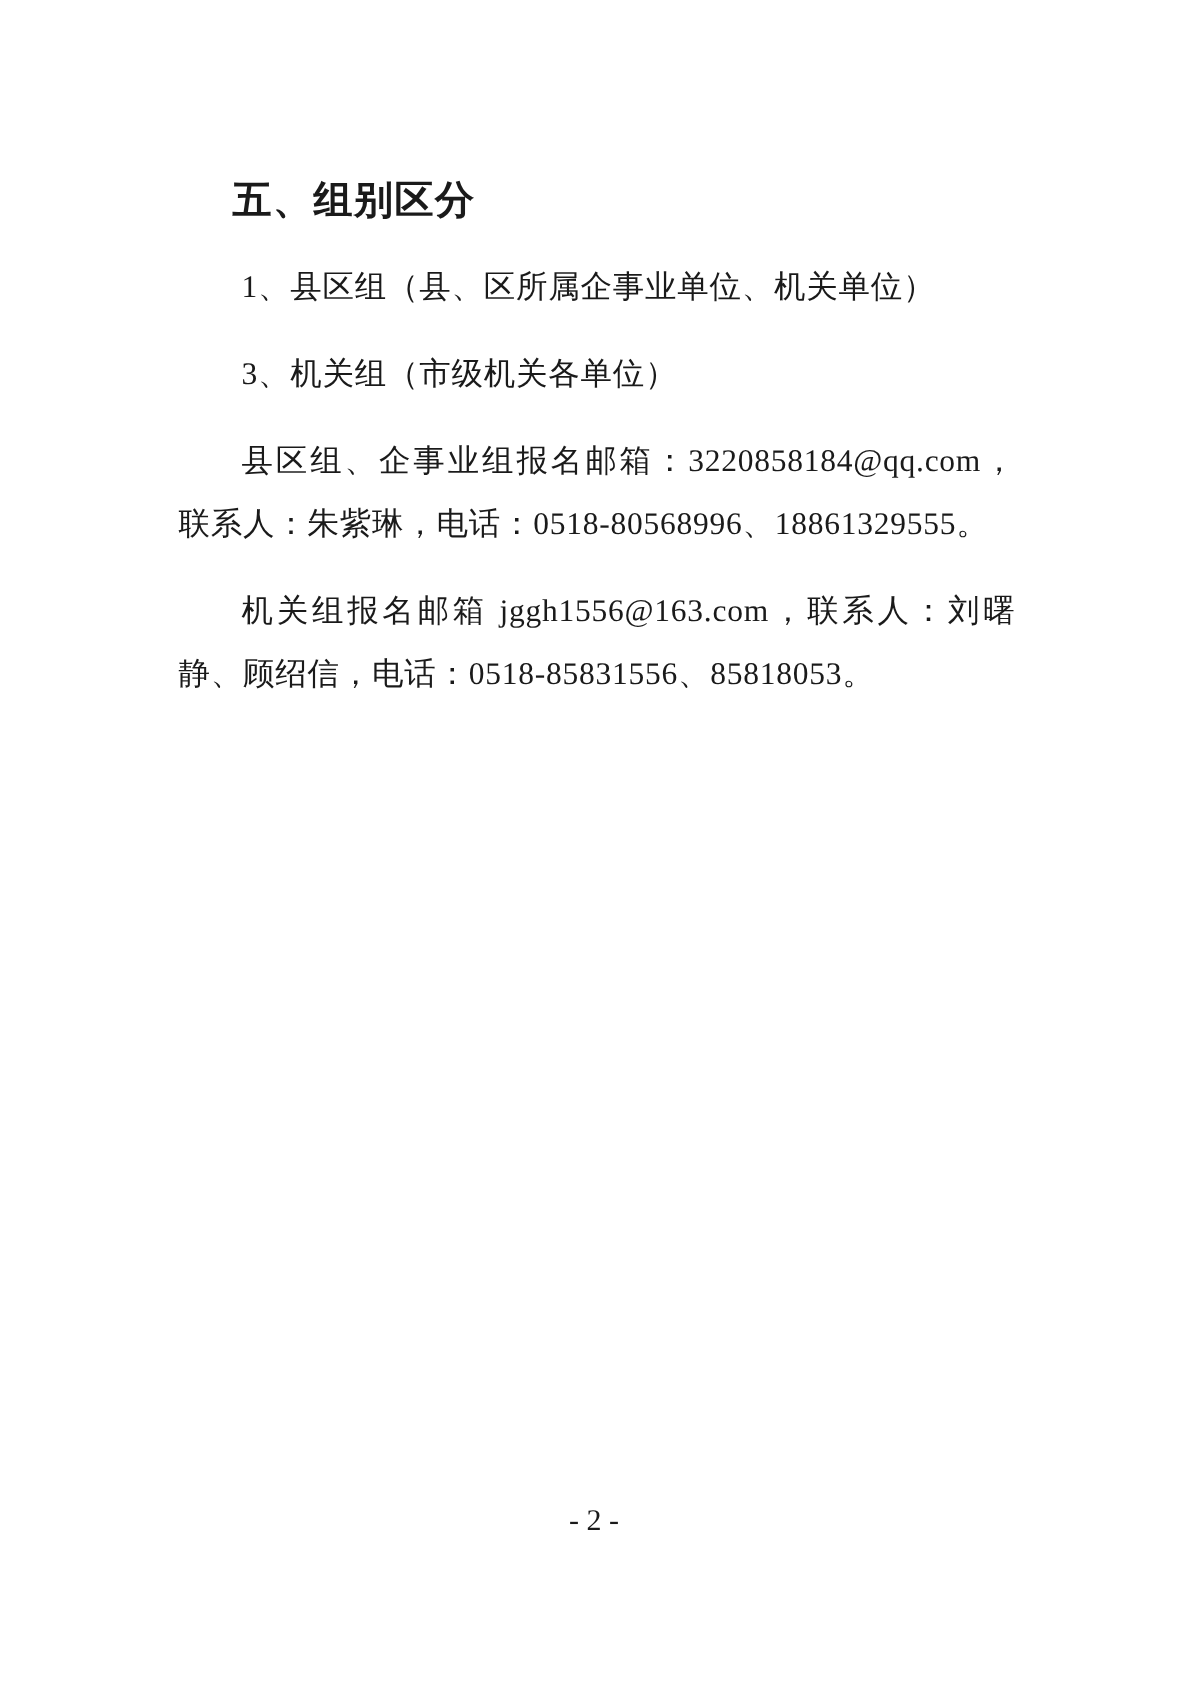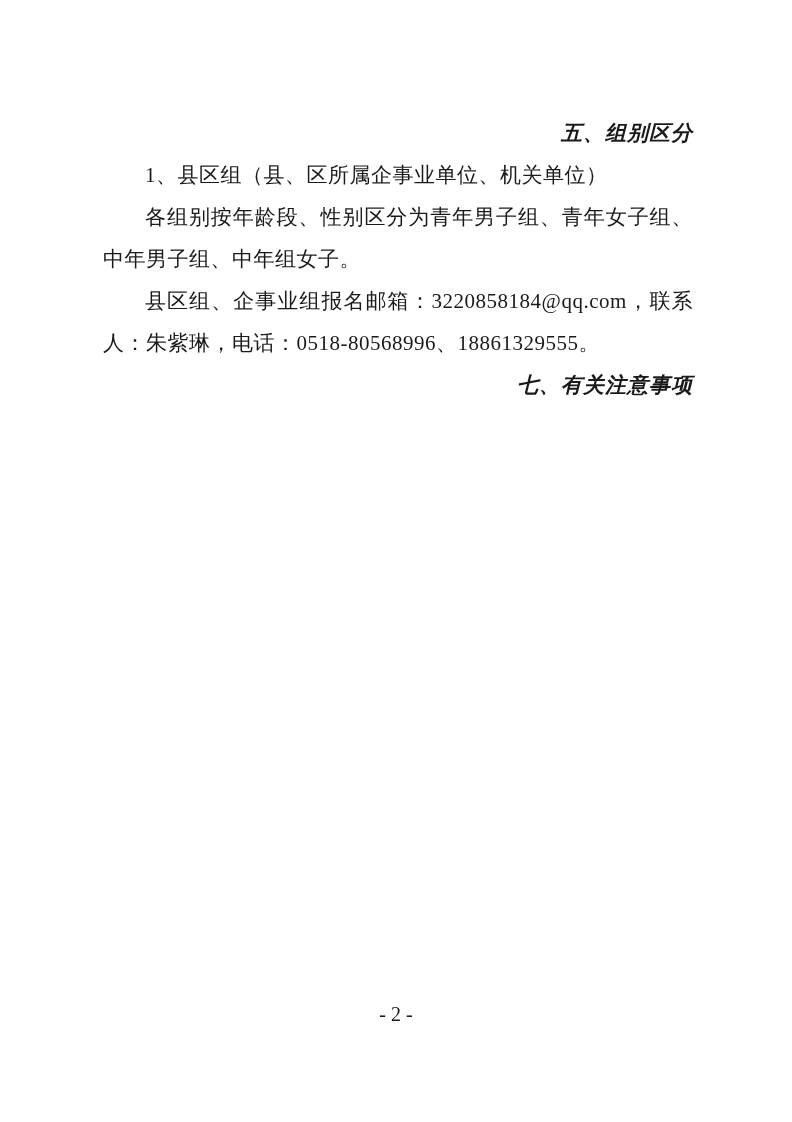--- a/index.html
+++ b/index.html
@@ -19,50 +19,49 @@
   .content {
     position: absolute;
     left: 103px;
     top: 112px;
     width: 590px;
     font-size: 21px;
     line-height: 42px;
     text-align: justify;
   }
   .para {
-    margin: 0;
+    margin: 16px;
     text-indent: 2em;
     letter-spacing: 0.5px;
   }
   .heading {
     margin: 0;
     text-indent: 2em;
     font-family: "Liberation Sans", "DejaVu Sans", sans-serif;
     font-weight: 700;
-    font-size: 21px;
+    font-size: 26px;
     letter-spacing: 1px;
-    text-align: right;
-    font-style: italic;
+    text-align: left;
   }
   .footer {
     position: absolute;
     left: 0;
     top: 993px;
     width: 100%;
     text-align: center;
     font-size: 20px;
     line-height: 42px;
     color: #1a1a1a;
   }
 </style>
 </head>
 <body>
 
 <div class="page">
   <div class="content" id="content">
       <p class="heading">五、组别区分</p>
       <p class="para">1、县区组（县、区所属企事业单位、机关单位）</p>
-      <p class="para">各组别按年龄段、性别区分为青年男子组、青年女子组、中年男子组、中年组女子。</p>
+      <p class="para">3、机关组（市级机关各单位）</p>
       <p class="para">县区组、企事业组报名邮箱：3220858184@qq.com，联系人：朱紫琳，电话：0518-80568996、18861329555。</p>
-      <p class="heading">七、有关注意事项</p>
+      <p class="para">机关组报名邮箱 jggh1556@163.com，联系人：刘曙静、顾绍信，电话：0518-85831556、85818053。</p>
     </div>
   <div class="footer">- 2 -</div>
 </div>
 
 </body></html>

